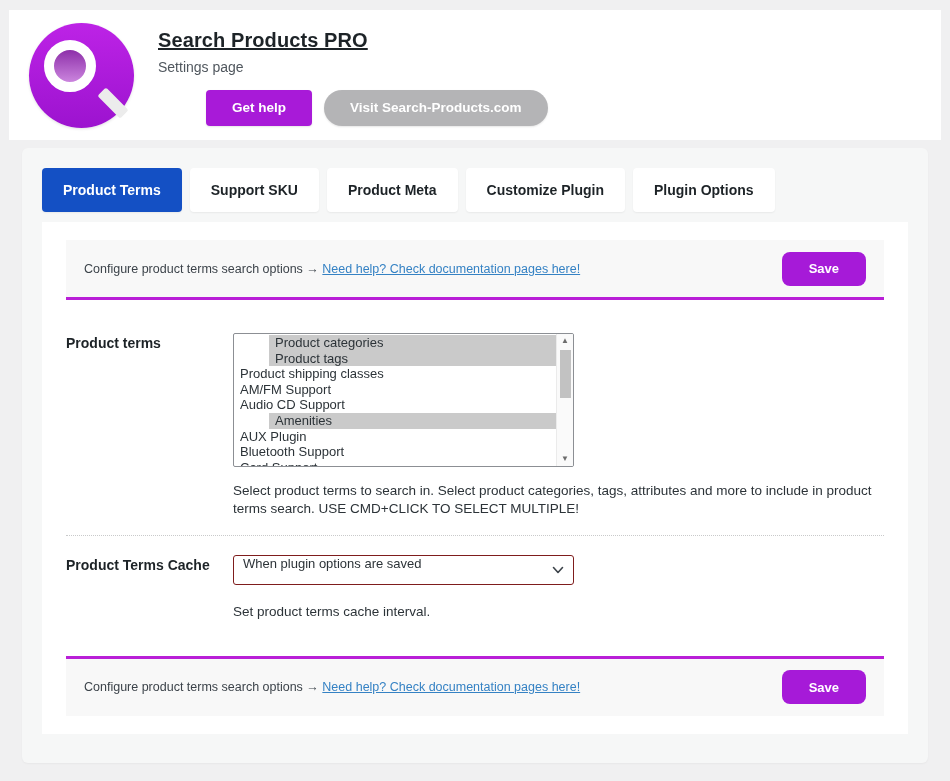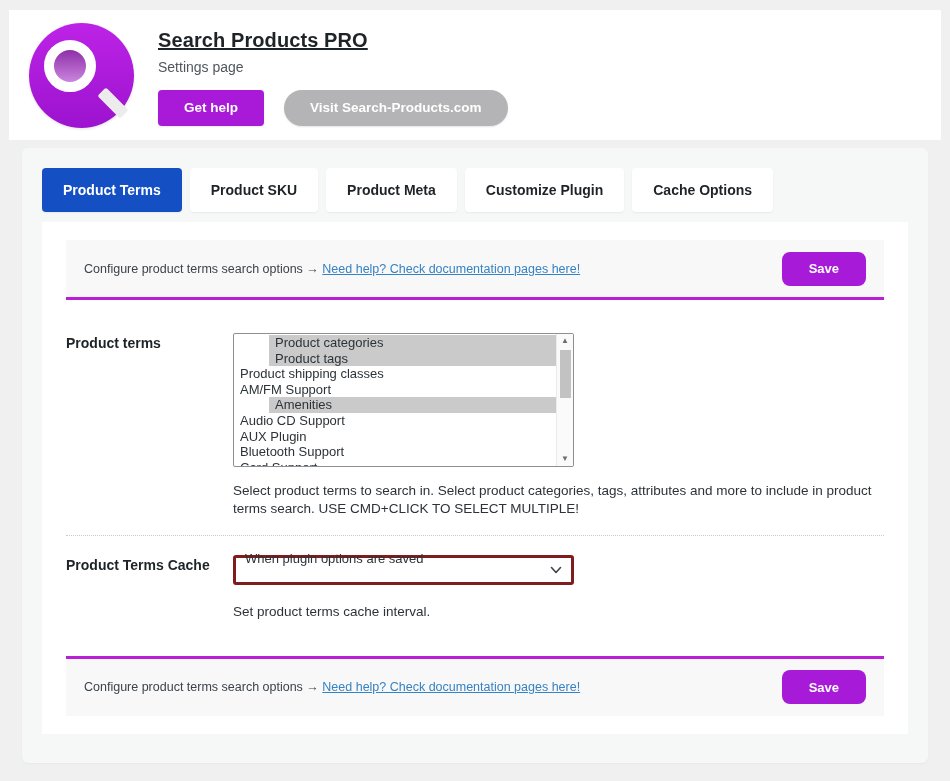--- a/index.html
+++ b/index.html
@@ -34,21 +34,21 @@
   }
   .logo .handle {
     position:absolute; right:15px; bottom:9px;
     width:12px; height:32px; border-radius:2px;
     background:#ececec;
     transform:rotate(-45deg);
   }
   .header-text { margin-left:24px; padding-top:4px; }
   .app-title { font-size:20px; font-weight:700; color:#1d2327; letter-spacing:.1px;text-decoration:underline; }
   .app-subtitle { font-size:14px; color:#50575e; margin-top:7px; }
-  .header-buttons { display:flex; gap:20px; margin-top:15px; }
+  .header-buttons { display:flex; gap:12px; margin-top:15px;margin-left:48px; }
   .btn {
     border:none; border-radius:4px; color:#fff;
     font-family:inherit; font-size:13.5px; font-weight:700;
     height:36px; padding:0 26px; cursor:pointer;
     box-shadow:0 1px 2px rgba(0,0,0,.1);
   }
   .btn-purple { background:#a81ad8; }
   .btn-gray { background:#b4b4b6;border-radius:18px; }
 
   
@@ -125,24 +125,24 @@
   .sb-thumb { width:11px; height:48px; background:#c2c2c2; margin-top:2px; cursor:pointer; }
 
   .field-help { margin-top:15px; font-size:13.5px; color:#2c3338; line-height:1.35; }
   .field-help.small { margin-top:18px; }
 
   .dotted-sep { border:none; border-top:1px dotted #c9cacb; margin-top:17px; }
 
   
   .select {
     width:341px; height:30px;
-    border:3px solid #7f1d1d; border-radius:3px;
+    border:1px solid #7f1d1d; border-radius:3px;
     background:#fff; position:relative;
-    display:flex; align-items:flex-end;
-    padding:0 30px 16px 9px;
+    display:flex; align-items:flex-start;
+    padding:0 30px 0 9px;
     font-size:13px; color:#2c3338; cursor:pointer;
   }
   .select .chev {
     position:absolute; right:9px; top:50%; transform:translateY(-50%);
     width:12px; height:12px; display:block;
   }
 </style>
 </head>
 <body>
 
@@ -158,24 +158,24 @@
       <button class="btn btn-purple">Get help</button>
       <button class="btn btn-gray">Visit Search-Products.com</button>
     </div>
   </div>
 </div>
 
 <div class="main-card">
 
   <div class="tab-bar">
       <div class="tab active">Product Terms</div>
-      <div class="tab">Product SKU</div>
+      <div class="tab">Support SKU</div>
       <div class="tab">Product Meta</div>
       <div class="tab">Customize Plugin</div>
-      <div class="tab">Cache Options</div>
+      <div class="tab">Plugin Options</div>
     </div>
 
   <div class="panel">
 
     <div class="info-bar top">
       <div class="info-text">
         <span>Configure product terms search options →</span>
         <a>Need help? Check documentation pages here!</a>
       </div>
       <button class="save-btn">Save</button>
@@ -183,22 +183,22 @@
 
     <div class="form-row row-terms">
       <div class="row-label">Product terms</div>
       <div class="row-field">
         <div class="listbox">
           <div class="options">
               <div class="option selected">Product categories</div>
               <div class="option selected">Product tags</div>
               <div class="option">Product shipping classes</div>
               <div class="option">AM/FM Support</div>
+              <div class="option">Audio CD Support</div>
               <div class="option selected">Amenities</div>
-              <div class="option">Audio CD Support</div>
               <div class="option">AUX Plugin</div>
               <div class="option">Bluetooth Support</div>
               <div class="option">Card Support</div>
             </div>
           <div class="scrollbar">
             <span class="sb-arrow up">▲</span>
             <span class="sb-thumb"></span>
             <span class="sb-arrow down">▼</span>
           </div>
         </div>

